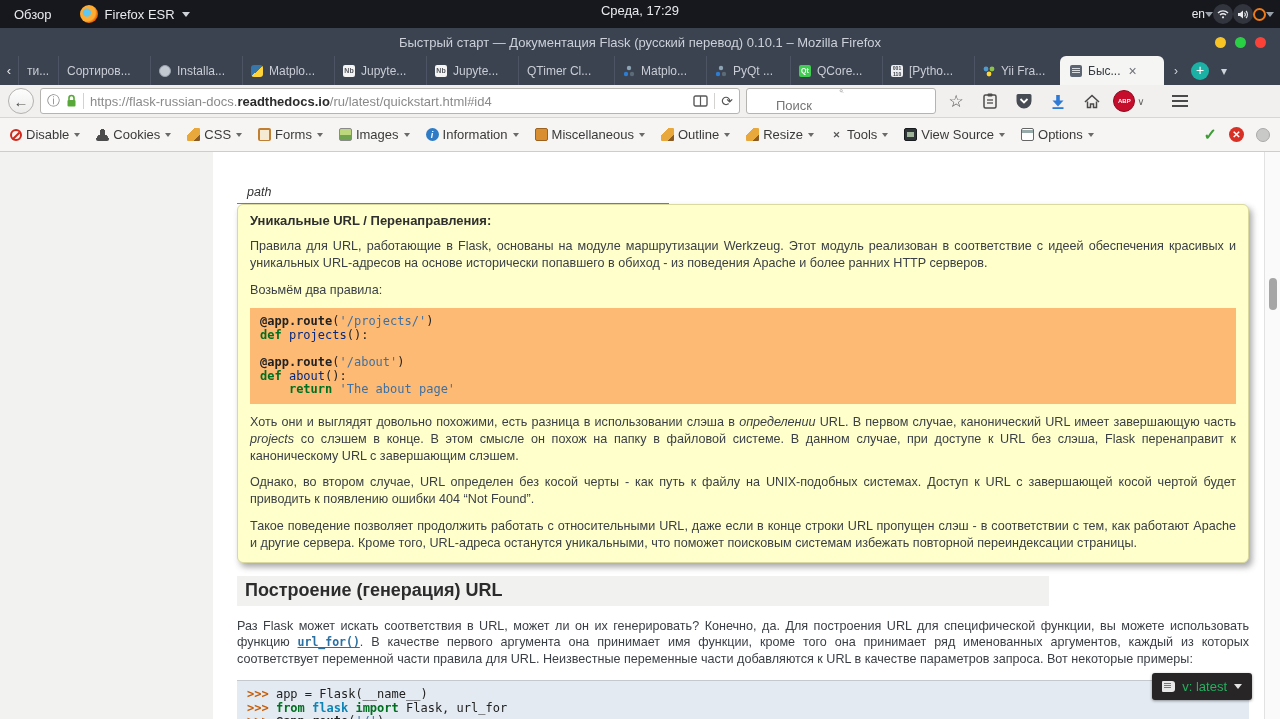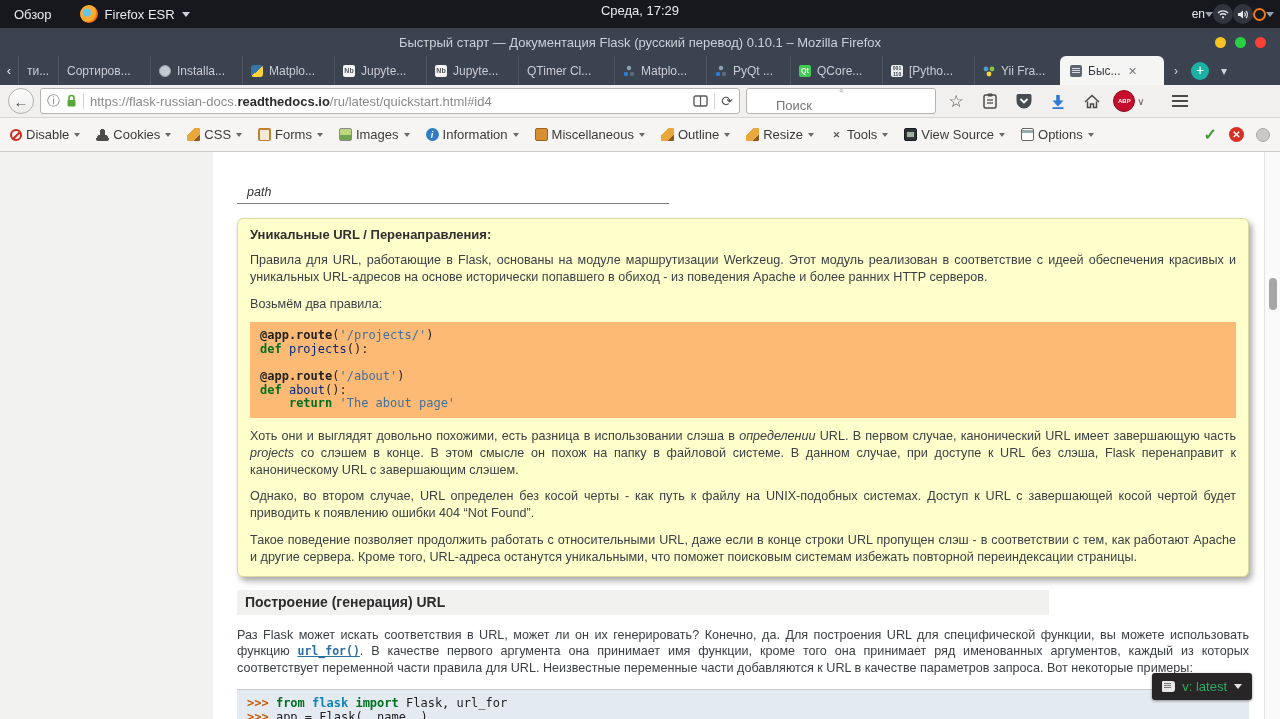--- a/index.html
+++ b/index.html
@@ -81,38 +81,38 @@
   #viewport { position:absolute; left:0; top:152px; width:1280px; height:567px; background:#fff; }
   #side-area { position:absolute; left:0; top:0; width:213px; height:567px; background:#f2f2f1; }
   #scrollbar { position:absolute; right:0; top:0; width:16px; height:567px; background:#fafafa; border-left:1px solid #e2e2e2; }
   #scroll-thumb { position:absolute; left:4px; top:126px; width:8px; height:32px; border-radius:4px; background:#a6a6a6; }
   #content { position:absolute; left:213px; top:0; width:1051px; height:567px; background:#fff; padding:0 10px 0 24px; overflow:hidden; color:#3e4349; }
 
   .doc-table-row { display:flex; width:432px; font-size:12.5px; padding:1px 0 4px 10px; border-bottom:1px solid #7d7d7d;margin-top:32px; }
   .doc-term { width:62px; font-style:italic; color:#333; }
   .doc-desc { color:#333; }
 
-  #admonition { margin-top:14px; width:1012px; background:#ffffcc; border:1px solid #d9d9a0; border-radius:6px; box-shadow:3px 4px 6px rgba(60,60,60,.45); padding:8px 12px 10px 12px; }
+  #admonition { margin-top:0; width:1012px; background:#ffffcc; border:1px solid #d9d9a0; border-radius:6px; box-shadow:3px 4px 6px rgba(60,60,60,.45); padding:8px 12px 10px 12px; }
   #admonition .adm-title { font-weight:bold; font-size:13px; color:#2f2f2f; margin-bottom:10px; }
   .para { font-size:12.6px; line-height:16.8px; text-align:justify; margin-top:10px; color:#3a3f45; }
   .para:first-of-type { margin-top:0; }
   .rt-i { font-style:italic; }
   .rt-a { font-family:"DejaVu Sans Mono",monospace; font-size:11.5px; font-weight:bold; color:#2b70a1; text-decoration:underline; }
 
   .codeblock { font-family:"DejaVu Sans Mono",monospace; font-size:12px; line-height:13.6px; background:#fdba74; padding:7px 10px; margin-top:10px; color:#222; }
   .code-line { white-space:pre; }
   .tk-k { color:#007020; font-weight:bold; }
   .tk-f { color:#06287e; }
   .tk-s { color:#4070a0; }
   .tk-d { color:#222; font-weight:bold; }
   .tk-m { color:#0e84b5; font-weight:bold; }
   .tk-pr { color:#c65d09; font-weight:bold; }
   .tk-p { color:#222; }
 
-  #section-heading { margin-top:13px; width:812px; background:#f1f1f0; padding:4px 4px 5px 8px; font-size:14px; font-weight:bold; color:#2c2c2c; }
+  #section-heading { margin-top:13px; width:812px; background:#f1f1f0; padding:4px 4px 5px 8px; font-size:18px; font-weight:bold; color:#2c2c2c; }
   #gen-para { width:1012px; margin-top:12px; }
   #code2 { width:1012px; background:#e3eaf2; border-top:1px solid #c3c9cf; margin-top:12px; }
 
   #version-badge { position:absolute; right:28px; bottom:19px; background:#272525; border-radius:3px; padding:6px 10px; display:flex; align-items:center; gap:7px; font-size:13px; color:#27ae60; box-shadow:0 1px 3px rgba(0,0,0,.4); }
   .book-ic { width:13px; height:11px; background:#e8e8e8; border-radius:1px 3px 3px 1px; position:relative; }
   .book-ic:before { content:""; position:absolute; left:2px; top:2px; width:7px; height:1px; background:#777; box-shadow:0 2px 0 #777, 0 4px 0 #777; }
   .badge-caret { width:0; height:0; border-left:4px solid transparent; border-right:4px solid transparent; border-top:5px solid #e3e3e3; }
 </style>
 </head>
 <body>
@@ -400,22 +400,22 @@
       <div class="para"><span class="rt-n">Хоть они и выглядят довольно похожими, есть разница в использовании слэша в </span><span class="rt-i">определении</span><span class="rt-n"> URL. В первом случае, канонический URL имеет завершающую часть </span><span class="rt-i">projects</span><span class="rt-n"> со слэшем в конце. В этом смысле он похож на папку в файловой системе. В данном случае, при доступе к URL без слэша, Flask перенаправит к каноническому URL с завершающим слэшем.</span></div>
       <div class="para">Однако, во втором случае, URL определен без косой черты - как путь к файлу на UNIX-подобных системах. Доступ к URL с завершающей косой чертой будет приводить к появлению ошибки 404 “Not Found”.</div>
       <div class="para">Такое поведение позволяет продолжить работать с относительными URL, даже если в конце строки URL пропущен слэш - в соответствии с тем, как работают Apache и другие сервера. Кроме того, URL-адреса останутся уникальными, что поможет поисковым системам избежать повторной переиндексации страницы.</div>
     </div>
 
     <div id="section-heading">Построение (генерация) URL</div>
 
     <div class="para" id="gen-para"><span class="rt-n">Раз Flask может искать соответствия в URL, может ли он их генерировать? Конечно, да. Для построения URL для специфической функции, вы можете использовать функцию </span><span class="rt-a">url_for()</span><span class="rt-n">. В качестве первого аргумента она принимает имя функции, кроме того она принимает ряд именованных аргументов, каждый из которых соответствует переменной части правила для URL. Неизвестные переменные части добавляются к URL в качестве параметров запроса. Вот некоторые примеры:</span></div>
 
     <div class="codeblock" id="code2">
+        <div class="code-line"><span class="tk-pr">&gt;&gt;&gt; </span><span class="tk-p">app = Flask(__name__)</span></div>
         <div class="code-line"><span class="tk-pr">&gt;&gt;&gt; </span><span class="tk-k">from</span><span class="tk-p"> </span><span class="tk-m">flask</span><span class="tk-p"> </span><span class="tk-k">import</span><span class="tk-p"> Flask, url_for</span></div>
-        <div class="code-line"><span class="tk-pr">&gt;&gt;&gt; </span><span class="tk-p">app = Flask(__name__)</span></div>
         <div class="code-line"><span class="tk-pr">&gt;&gt;&gt; </span><span class="tk-d">@app.route</span><span class="tk-p">(</span><span class="tk-s">'/'</span><span class="tk-p">)</span></div>
         <div class="code-line"><span class="tk-pr">... </span><span class="tk-k">def</span><span class="tk-p"> </span><span class="tk-f">index</span><span class="tk-p">(): </span><span class="tk-k">pass</span></div>
       </div>
   </div>
 
   <div id="scrollbar">
     <div id="scroll-thumb"></div>
   </div>
 
   <div id="version-badge">

